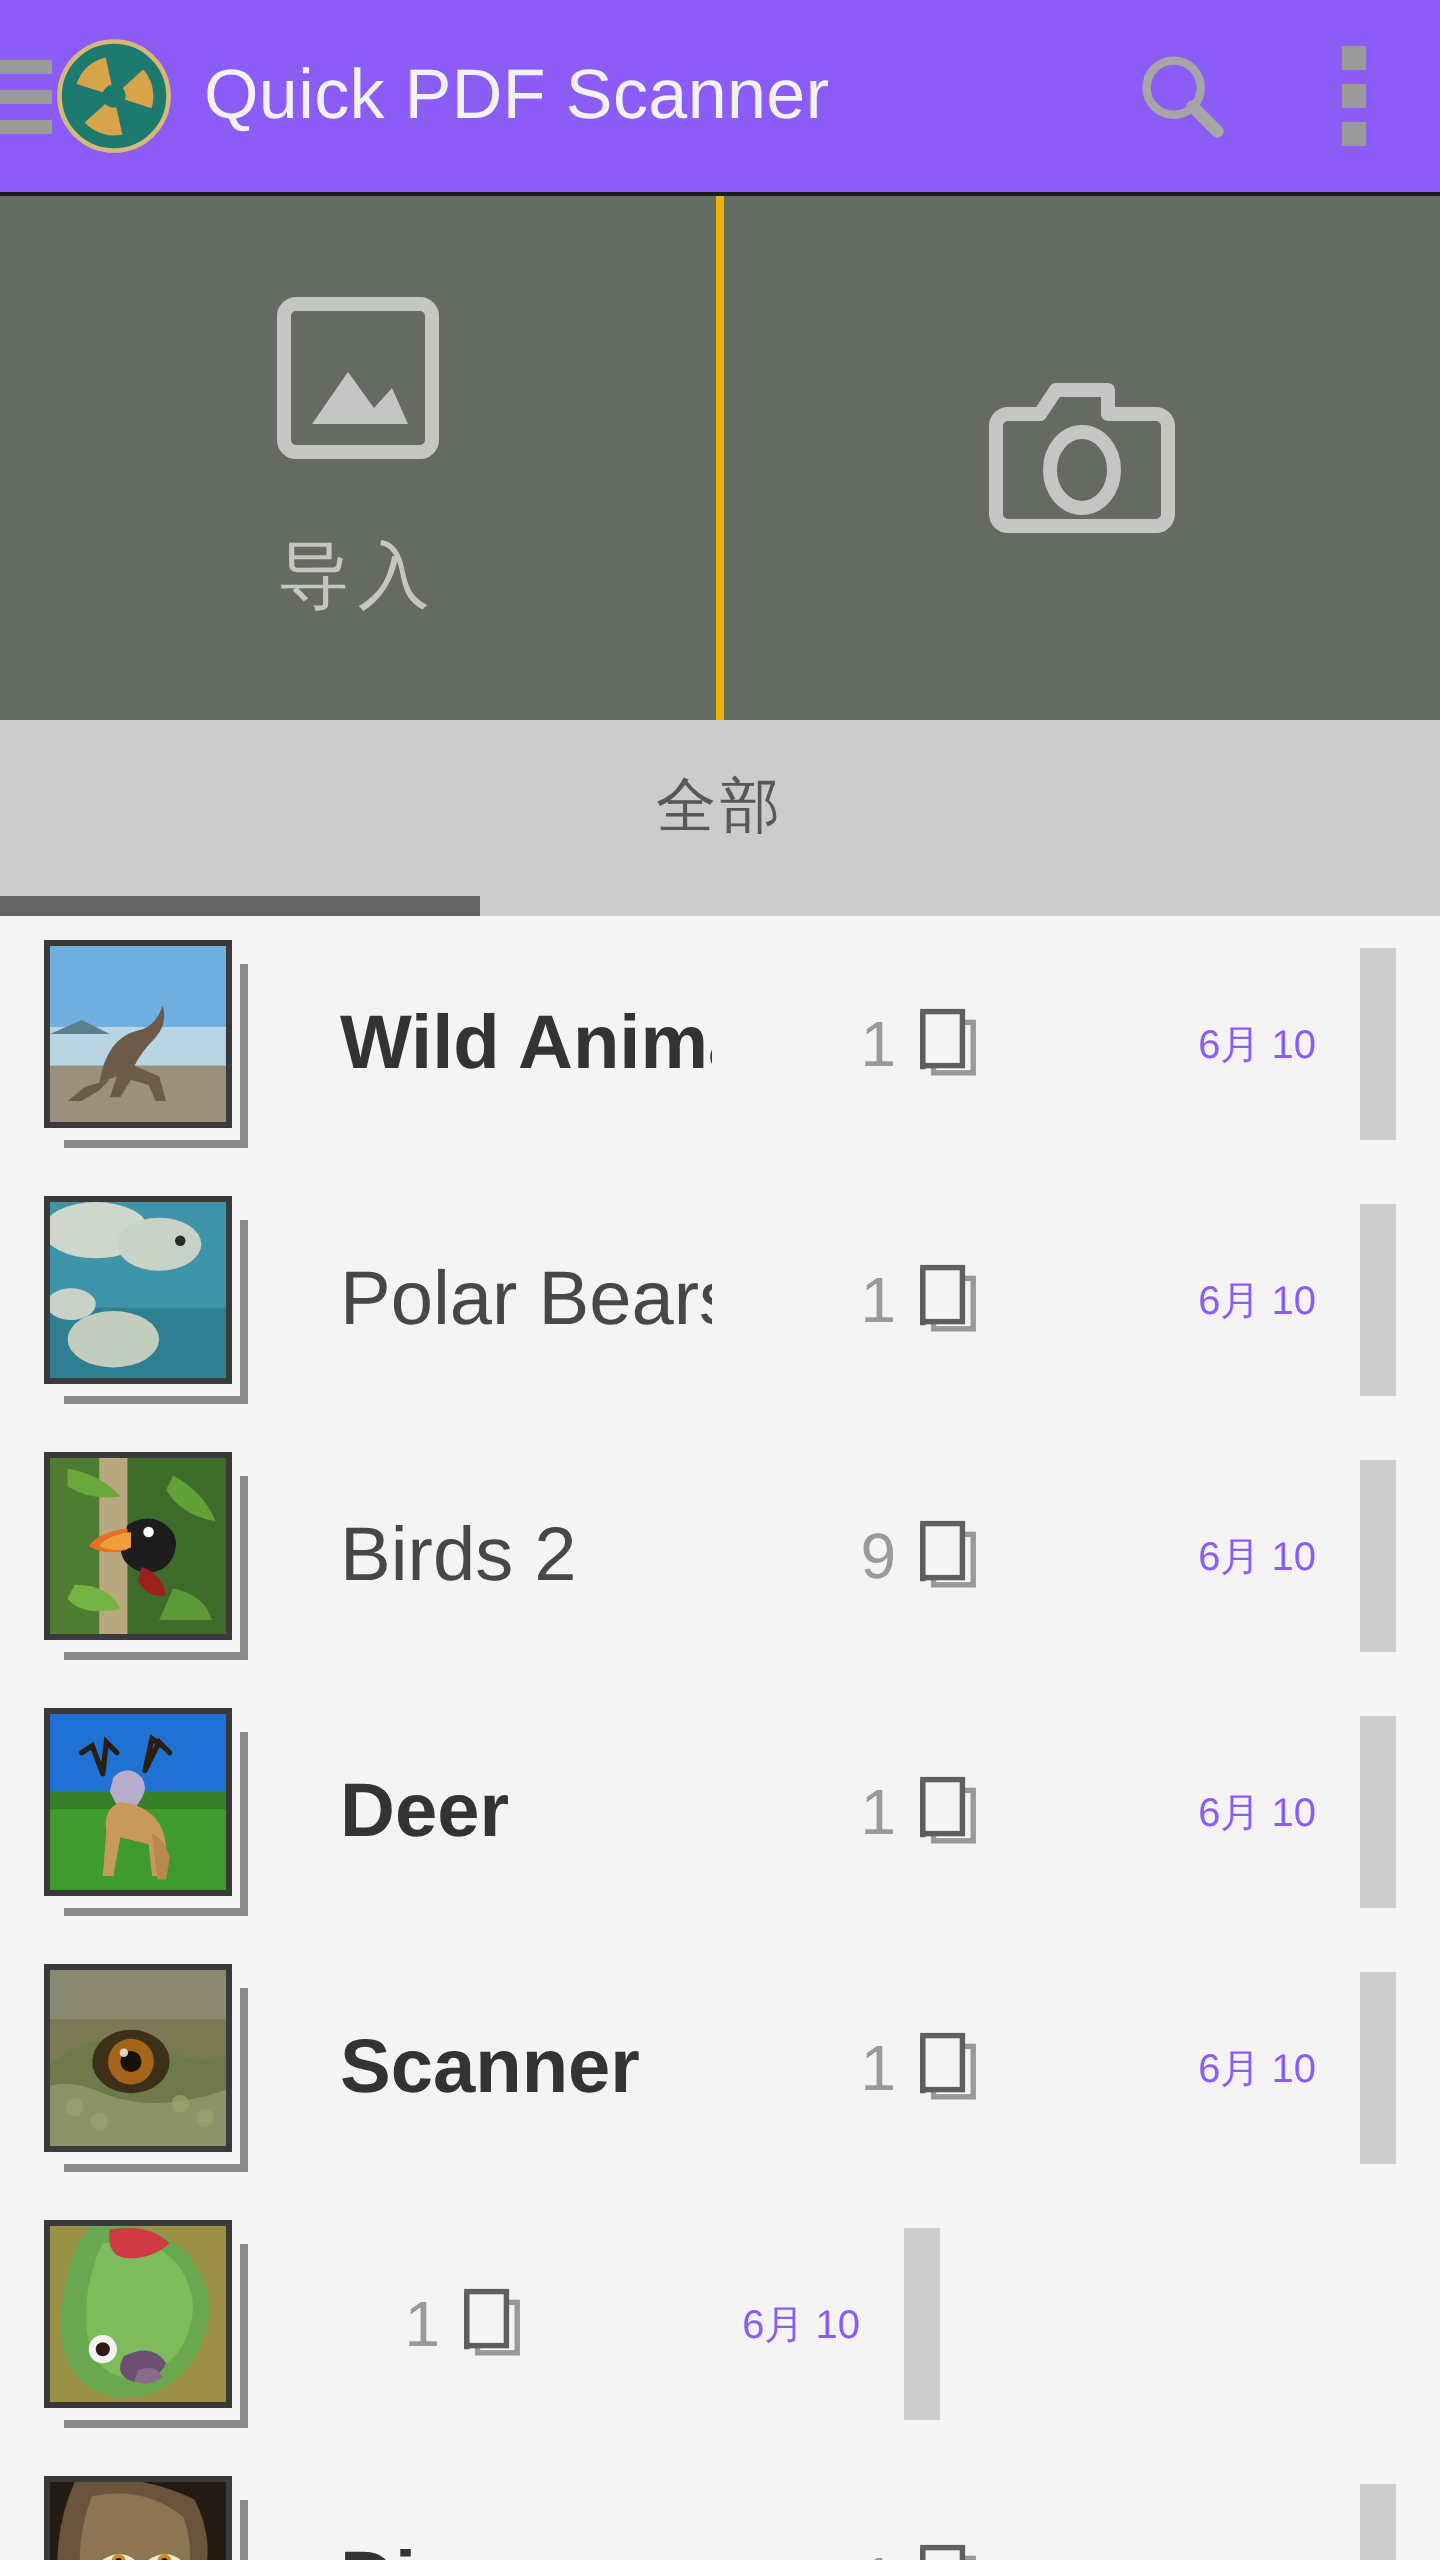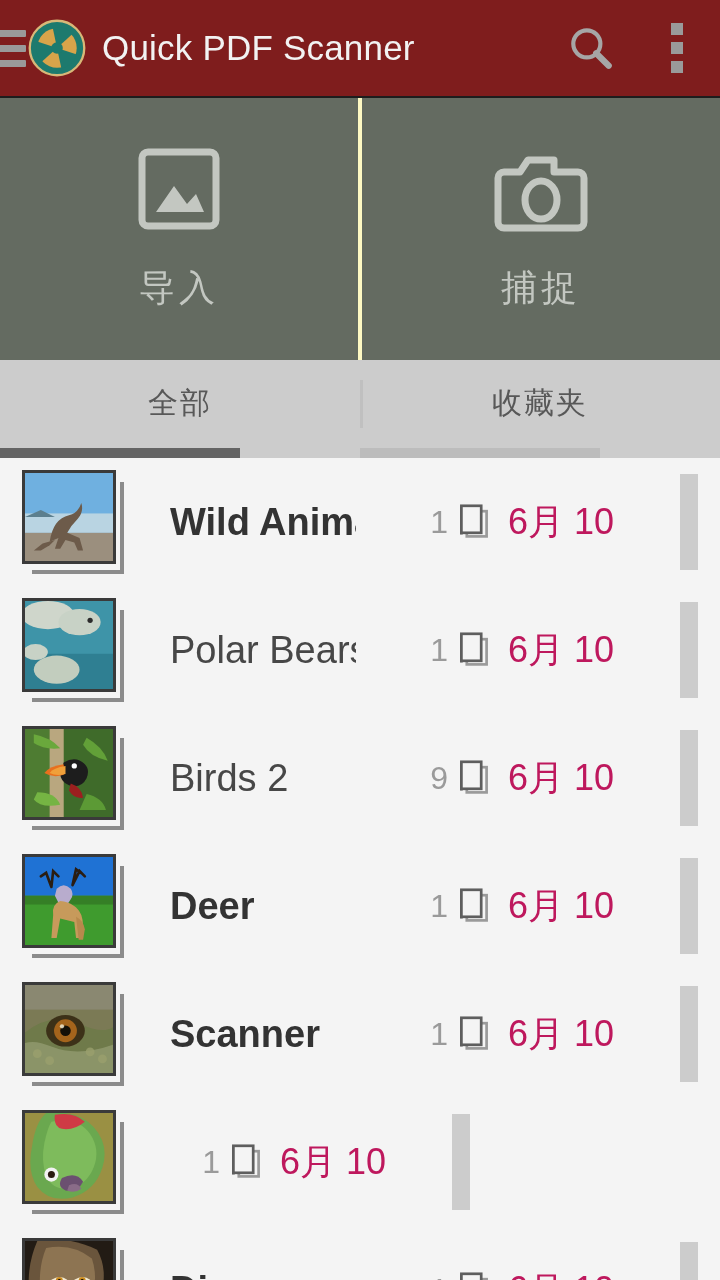--- a/index.html
+++ b/index.html
@@ -9,21 +9,21 @@
     height: 1280px;
     overflow: hidden;
     background: #f4f4f4;
     font-family: "Liberation Sans", "DejaVu Sans", sans-serif;
   }
 
   
   .appbar {
     position: relative;
     height: 96px;
-    background: #7f1d1d;
+    background: #8b5cf6;
     display: flex;
     align-items: center;
   }
   .hamburger {
     width: 26px;
     margin-left: -6px;
     display: flex;
     flex-direction: column;
     gap: 8px;
     flex: 0 0 auto;
@@ -83,21 +83,21 @@
   }
   .action-cell {
     flex: 1 1 0;
     display: flex;
     flex-direction: column;
     align-items: center;
     justify-content: center;
     gap: 22px;
     position: relative;
   }
-  .action-cell.left { border-right: 4px solid #fef9c3; }
+  .action-cell.left { border-right: 4px solid #eab308; }
   .action-label {
     color: #c3c7c1;
     font-size: 36px;
     letter-spacing: 4px;
   }
   .action-glyph { width: 110px; height: 96px; }
 
   
   .tabs {
     height: 98px;
@@ -193,24 +193,25 @@
   .pages-icon {
     width: 52px;
     flex: 0 0 auto;
     display: flex;
     justify-content: center;
     align-items: center;
   }
   .doc-date {
     width: 150px;
     margin-left: 8px;
-    font-size: 36px;
-    color: #be185d;
+    font-size: 20px;
+    color: #8b5cf6;
     flex: 0 0 auto;
     white-space: nowrap;
+    text-align: right;
   }
   .row-handle {
     width: 18px;
     height: 96px;
     background: #cccccc;
     margin-left: 22px;
     margin-right: 22px;
     flex: 0 0 auto;
   }
 </style>
@@ -269,32 +270,27 @@
     <div class="action-label">导入</div>
   </div>
 
   <div class="action-cell">
     <div class="action-glyph">
       <svg viewBox="0 0 110 96" width="110" height="96">
         <path d="M18 26 h16 l8 -12 h26 v12 h24 a6 6 0 0 1 6 6 v44 a6 6 0 0 1 -6 6 H18 a6 6 0 0 1 -6 -6 V32 a6 6 0 0 1 6 -6 z" fill="none" stroke="#c3c7c1" stroke-width="7" stroke-linejoin="round"></path>
         <ellipse cx="55" cy="54" rx="16" ry="19" fill="none" stroke="#c3c7c1" stroke-width="7"></ellipse>
       </svg>
     </div>
-    <div class="action-label">捕捉</div>
   </div>
 </div>
 
 <div class="tabs">
   <div class="tab">
     <span>全部</span>
     <div class="tab-underline active" style="left:0; width:240px;"></div>
-  </div>
-  <div class="tab">
-    <span>收藏夹</span>
-    <div class="tab-underline inactive" style="left:0; width:240px;"></div>
   </div>
 </div>
 
 <div class="doc-list" id="doc-list">
     <div class="doc-row">
       <div class="thumb-wrap">
         <div class="thumb-stack"></div>
         <div class="thumb">
           <svg class="art" viewBox="0 0 100 100" preserveAspectRatio="none">
             <use href="#art-komodo-dragon"></use>

